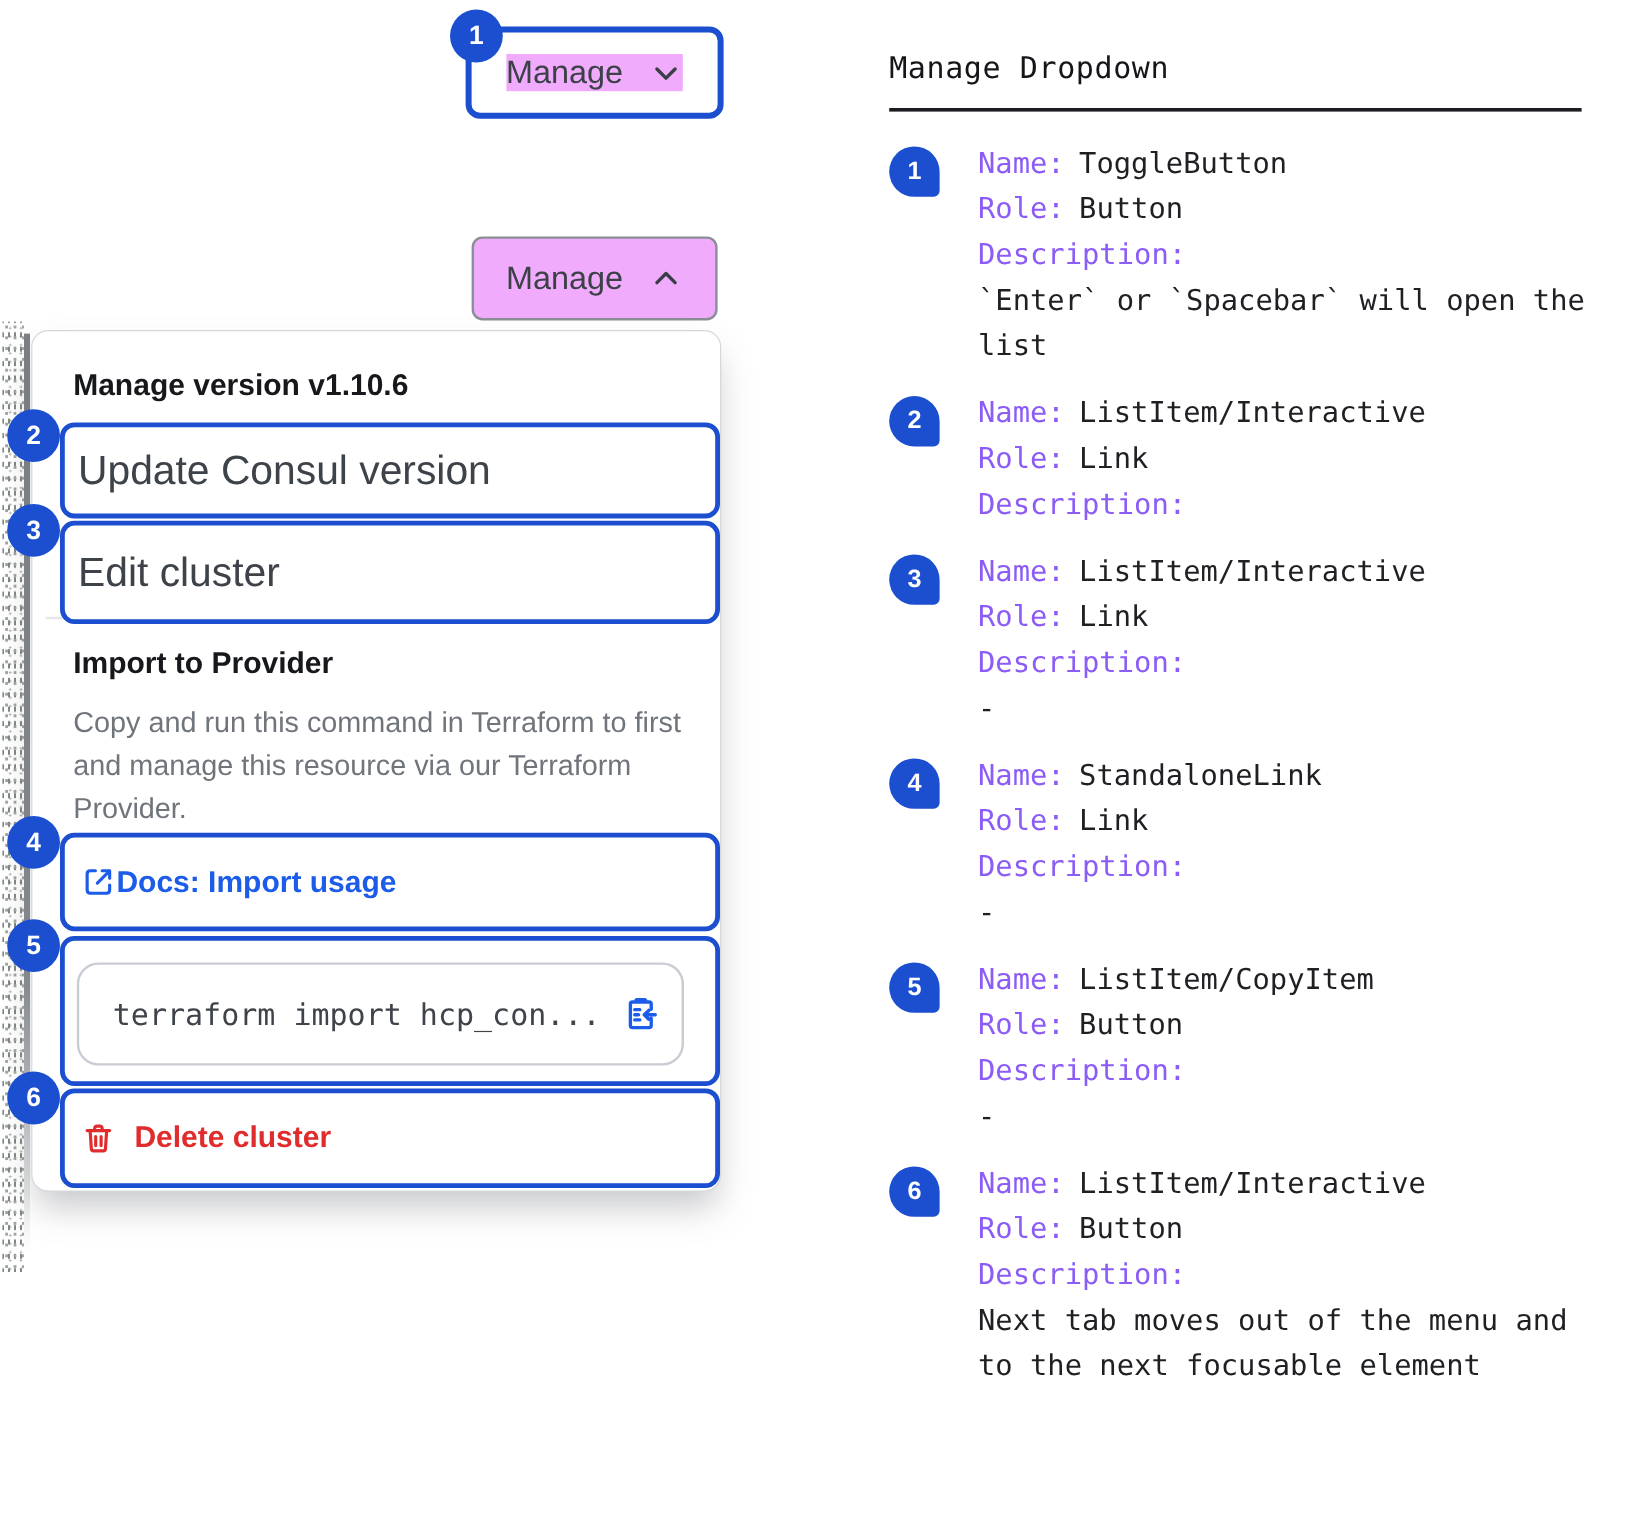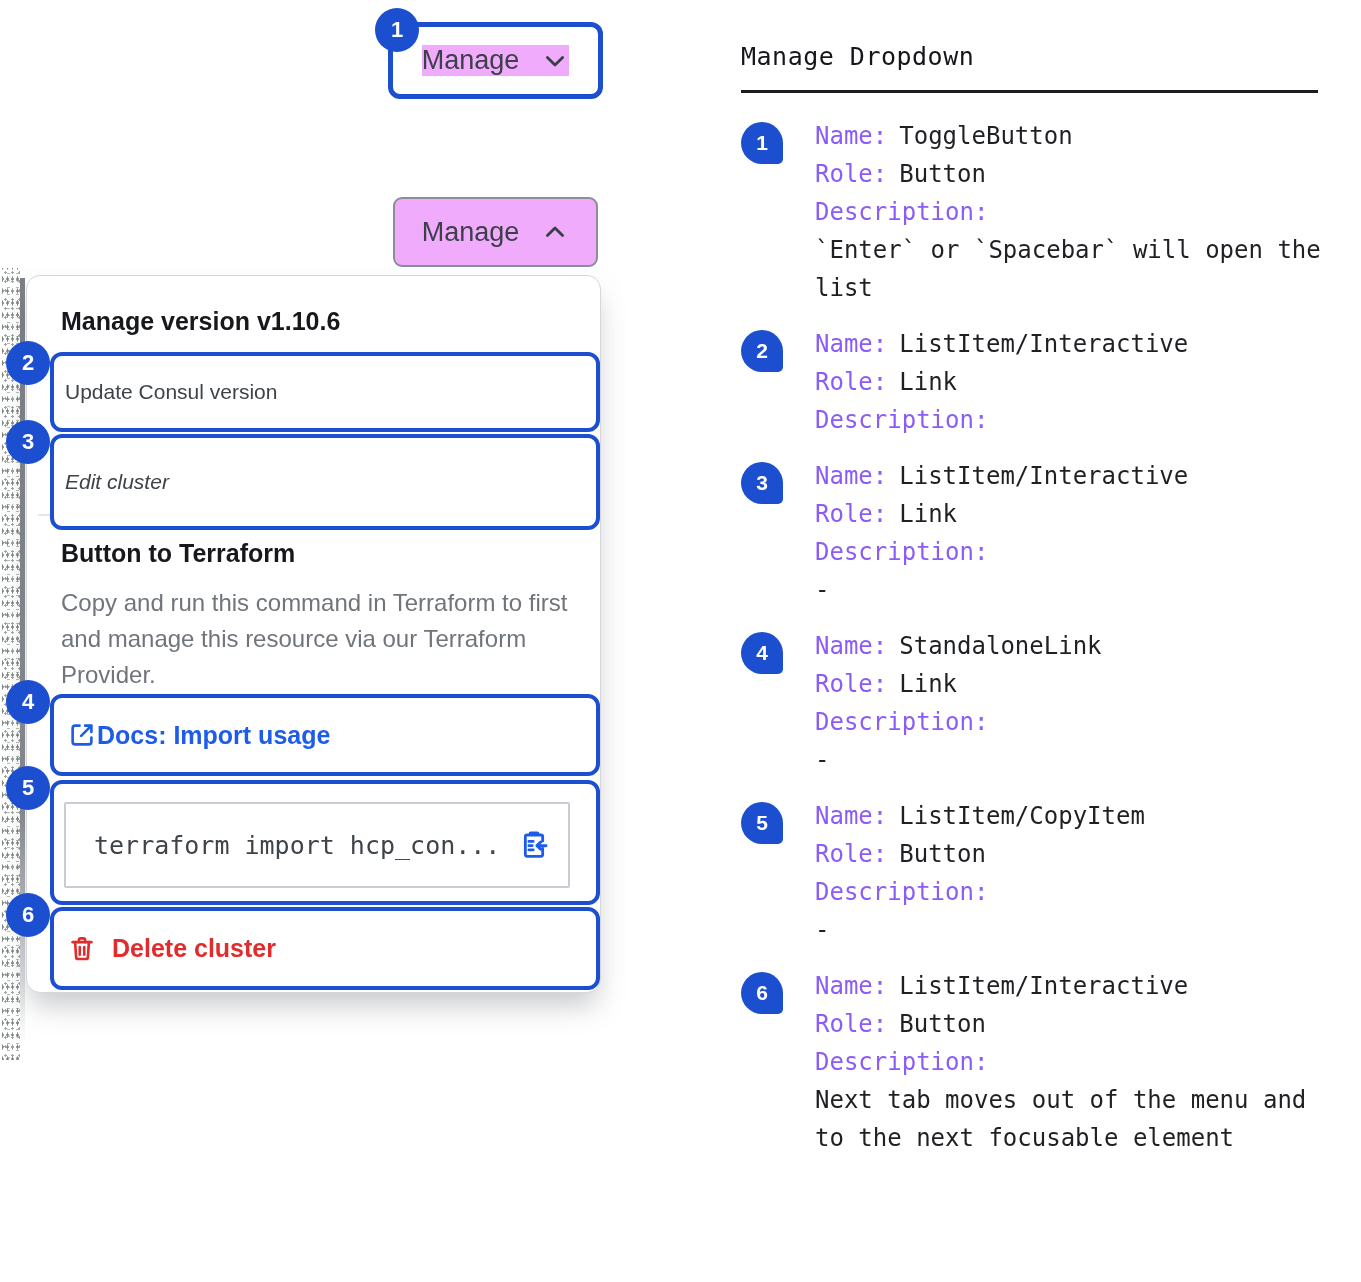--- a/index.html
+++ b/index.html
@@ -58,32 +58,32 @@
   }
   .version-label {
     left:61px; top:307px; font-size:25px; font-weight:bold; color:#16181c;
     z-index:5;
   }
   .ann-box {
     left:50px; width:550px;
     border:4px solid var(--accent); border-radius:12px; background:#fff;
     display:flex; align-items:center; z-index:10;
   }
-  .menu-item-label { font-size:21px; color:#3e434a; padding-left:11px; cursor:pointer; }
+  .menu-item-label { font-size:34px; color:#3e434a; padding-left:11px; cursor:pointer; }
   .divider { left:38px; top:514px; width:558px; height:2px; background:#e4e6e9; z-index:5; }
   .import-title { left:61px; top:539px; font-size:25px; font-weight:bold; color:#16181c; z-index:5; }
   .import-desc {
     left:61px; top:585px; width:507px; font-size:24px; line-height:36px;
     color:#70757c; z-index:5;
   }
   .docs-link-row { display:flex; align-items:center; gap:0; padding-left:13px; cursor:pointer; }
   .docs-link-label { font-size:25px; font-weight:bold; color:var(--link); }
   .code-field {
     position:absolute; left:10px; top:18px; width:506px; height:86px;
-    border:2px solid #c9ccd2; border-radius:2px; background:#fff;
+    border:2px solid #c9ccd2; border-radius:18px; background:#fff;
     display:flex; align-items:center; justify-content:space-between;
     padding:0 18px 0 28px; cursor:pointer;
   }
   .code-text { font-family:"DejaVu Sans Mono", monospace; font-size:25px; color:#3f444b; }
   .delete-row { display:flex; align-items:flex-start; gap:15px; padding-left:13px; cursor:pointer; }
   .delete-label { font-size:25px; font-weight:bold; color:var(--danger); }
 
   
   .spec-col {
     left:741px; top:0; width:592px; padding-top:42px;
@@ -134,28 +134,28 @@
 
 <div class="abs panel"></div>
 
 <div class="abs version-label">Manage version v1.10.6</div>
 
 <div class="abs ann-box" style="top:352px; height:80px;">
   <div class="menu-item-label">Update Consul version</div>
 </div>
 <div class="abs badge" style="left:6px; top:341px;">2</div>
 
-<div class="abs ann-box" style="top:434px; height:96px;font-style:italic;">
+<div class="abs ann-box" style="top:434px; height:86px;">
   <div class="menu-item-label">Edit cluster</div>
 </div>
 <div class="abs badge" style="left:6px; top:420px;">3</div>
 
 <div class="abs divider"></div>
 
-<div class="abs import-title">Button to Terraform</div>
+<div class="abs import-title">Import to Provider</div>
 <div class="abs import-desc">Copy and run this command in Terraform to first and manage this resource via our Terraform Provider.</div>
 
 <div class="abs ann-box" style="top:694px; height:82px;">
   <div class="docs-link-row">
     <span style="display:flex;">
       <svg width="30" height="30" viewBox="0 0 24 24" fill="none" stroke="#1C5CE9" stroke-width="2.1" stroke-linecap="round" stroke-linejoin="round">
         <path d="M10 4.5H6.6C5.2 4.5 4.5 5.2 4.5 6.6v10.8c0 1.4.7 2.1 2.1 2.1h10.8c1.4 0 2.1-.7 2.1-2.1V14"></path>
         <path d="M14.5 4.5h5v5"></path>
         <path d="M19.3 4.7l-8 8"></path>
       </svg>

